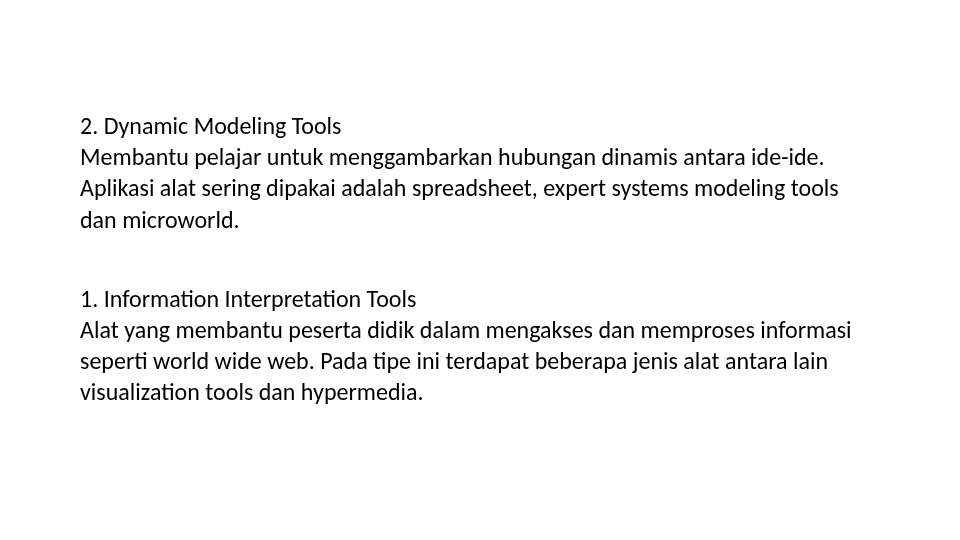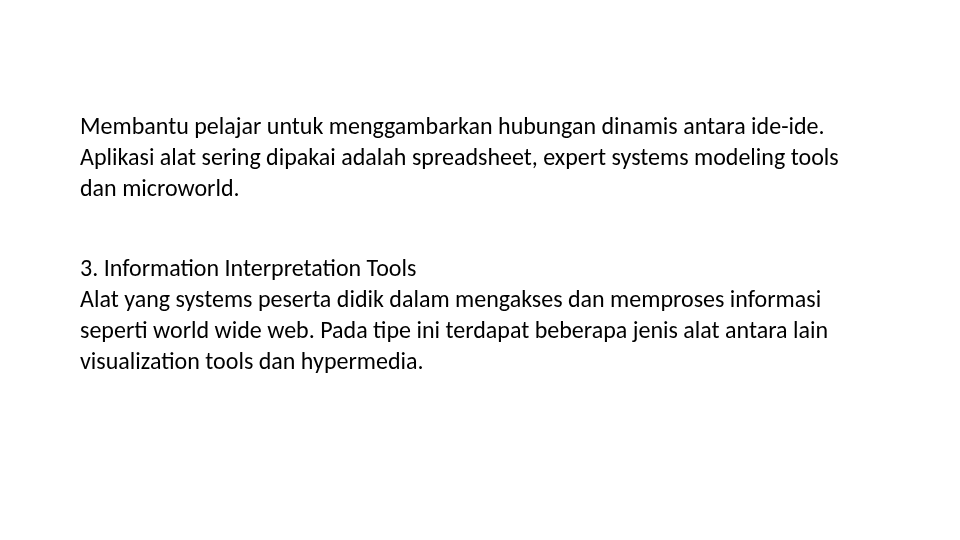--- a/index.html
+++ b/index.html
@@ -26,19 +26,20 @@
     .section-body {
       font-size: 24px;
       line-height: 1.3;
       font-weight: 400;
     }
   </style>
 </head>
 <body>
 
 <div class="section">
+  <div class="section-title">2. Dynamic Modeling Tools</div>
   <div class="section-body">Membantu pelajar untuk menggambarkan hubungan dinamis antara ide-ide. Aplikasi alat sering dipakai adalah spreadsheet, expert systems modeling tools dan microworld.</div>
 </div>
 
 <div class="section">
-  <div class="section-title">3. Information Interpretation Tools</div>
-  <div class="section-body">Alat yang systems peserta didik dalam mengakses dan memproses informasi seperti world wide web. Pada tipe ini terdapat beberapa jenis alat antara lain visualization tools dan hypermedia.</div>
+  <div class="section-title">1. Information Interpretation Tools</div>
+  <div class="section-body">Alat yang membantu peserta didik dalam mengakses dan memproses informasi seperti world wide web. Pada tipe ini terdapat beberapa jenis alat antara lain visualization tools dan hypermedia.</div>
 </div>
 
 </body></html>

